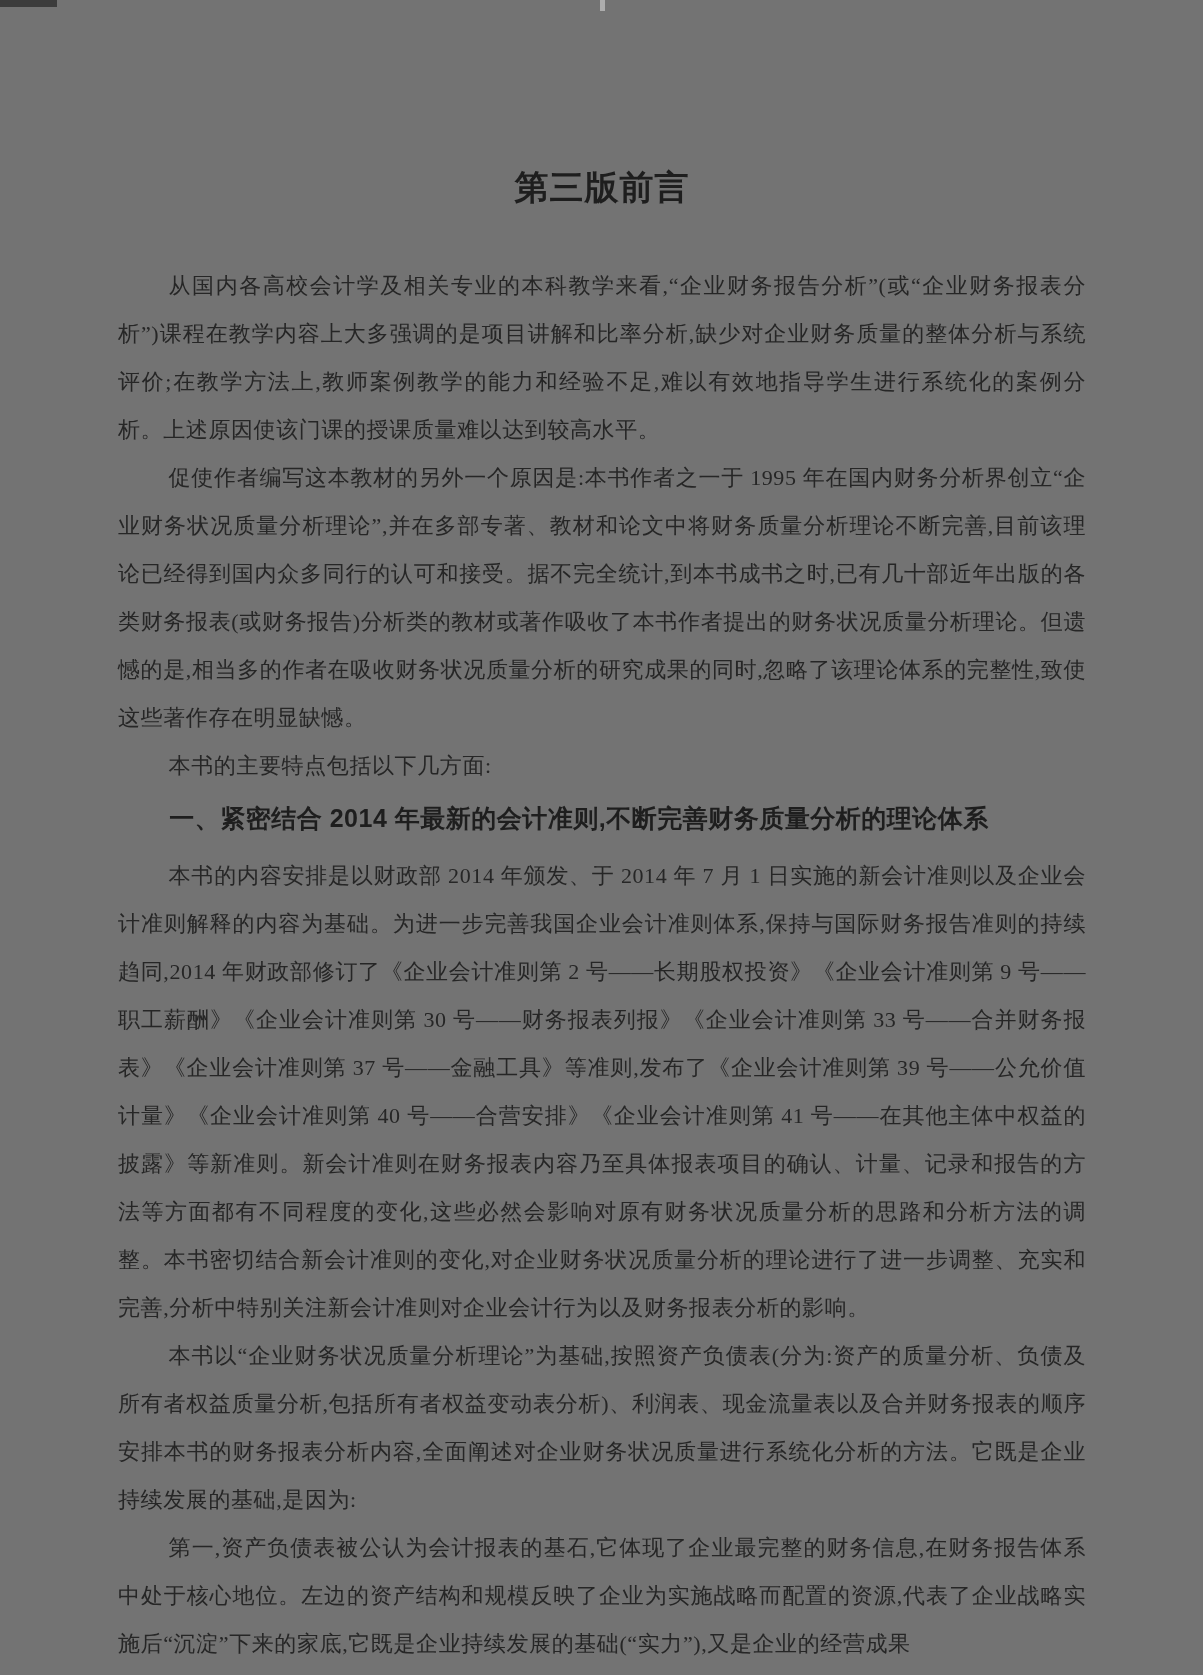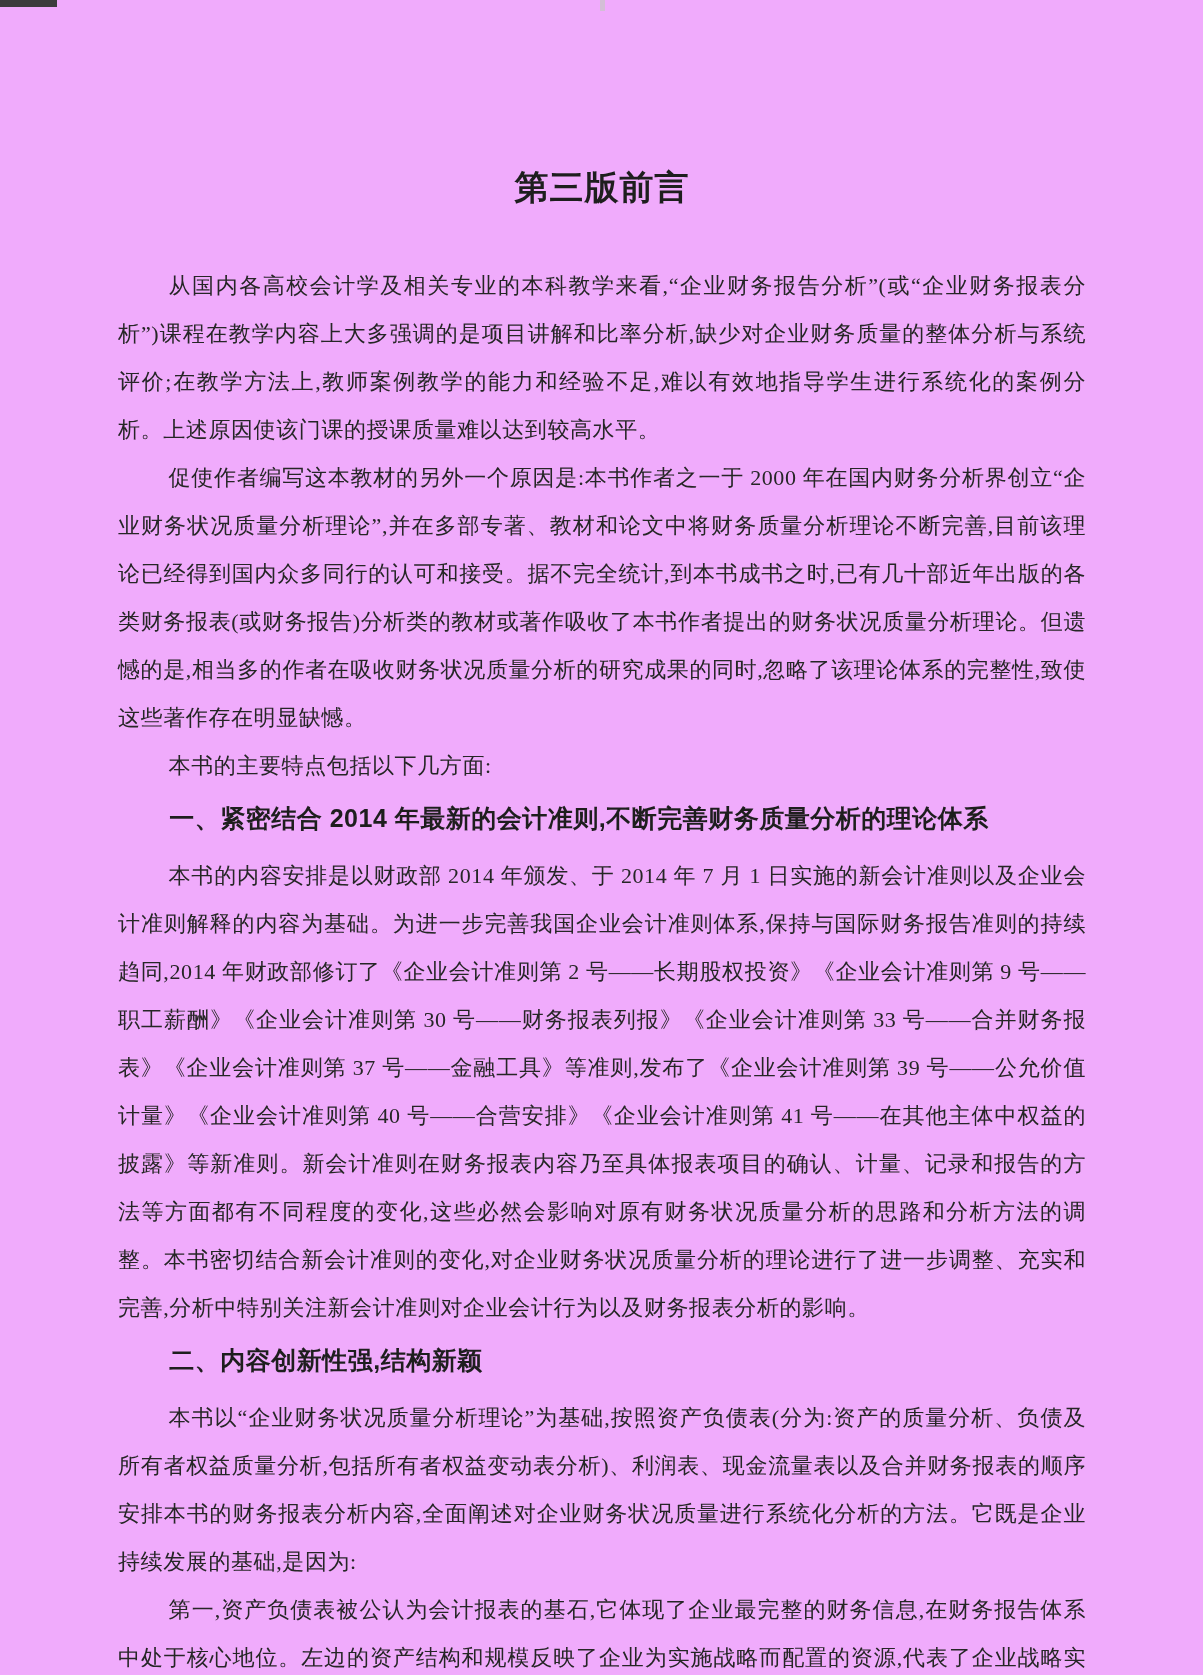--- a/index.html
+++ b/index.html
@@ -1,20 +1,20 @@
 <!DOCTYPE html>
 <html><head>
   <meta charset="utf-8">
   <style>
     html, body { margin: 0; padding: 0; background: #ffffff; }
     .page {
       position: relative;
       width: 1203px;
       height: 1675px;
-      background: #f0abfc;
+      background: #737373;
       overflow: hidden;
       font-family: "Liberation Serif", "DejaVu Serif", serif;
       color: #262626;
     }
     
     .scan-bar {
       position: absolute;
       top: 0; left: 0;
       width: 57px; height: 7px;
       background: #3c3c3c;
@@ -69,24 +69,23 @@
 
 <div class="page">
   <div class="scan-bar"></div>
   <div class="scan-speck"></div>
 
   <div class="doc">
     <h1 class="doc-title">第三版前言</h1>
 
     <div class="doc-body">
       <p class="body-p">从国内各高校会计学及相关专业的本科教学来看,“企业财务报告分析”(或“企业财务报表分析”)课程在教学内容上大多强调的是项目讲解和比率分析,缺少对企业财务质量的整体分析与系统评价;在教学方法上,教师案例教学的能力和经验不足,难以有效地指导学生进行系统化的案例分析。上述原因使该门课的授课质量难以达到较高水平。</p>
-      <p class="body-p">促使作者编写这本教材的另外一个原因是:本书作者之一于 2000 年在国内财务分析界创立“企业财务状况质量分析理论”,并在多部专著、教材和论文中将财务质量分析理论不断完善,目前该理论已经得到国内众多同行的认可和接受。据不完全统计,到本书成书之时,已有几十部近年出版的各类财务报表(或财务报告)分析类的教材或著作吸收了本书作者提出的财务状况质量分析理论。但遗憾的是,相当多的作者在吸收财务状况质量分析的研究成果的同时,忽略了该理论体系的完整性,致使这些著作存在明显缺憾。</p>
+      <p class="body-p">促使作者编写这本教材的另外一个原因是:本书作者之一于 1995 年在国内财务分析界创立“企业财务状况质量分析理论”,并在多部专著、教材和论文中将财务质量分析理论不断完善,目前该理论已经得到国内众多同行的认可和接受。据不完全统计,到本书成书之时,已有几十部近年出版的各类财务报表(或财务报告)分析类的教材或著作吸收了本书作者提出的财务状况质量分析理论。但遗憾的是,相当多的作者在吸收财务状况质量分析的研究成果的同时,忽略了该理论体系的完整性,致使这些著作存在明显缺憾。</p>
       <p class="body-p">本书的主要特点包括以下几方面:</p>
 
       <h2 class="section-heading">一、紧密结合 2014 年最新的会计准则,不断完善财务质量分析的理论体系</h2>
       <p class="body-p">本书的内容安排是以财政部 2014 年颁发、于 2014 年 7 月 1 日实施的新会计准则以及企业会计准则解释的内容为基础。为进一步完善我国企业会计准则体系,保持与国际财务报告准则的持续趋同,2014 年财政部修订了《企业会计准则第 2 号——长期股权投资》《企业会计准则第 9 号——职工薪酬》《企业会计准则第 30 号——财务报表列报》《企业会计准则第 33 号——合并财务报表》《企业会计准则第 37 号——金融工具》等准则,发布了《企业会计准则第 39 号——公允价值计量》《企业会计准则第 40 号——合营安排》《企业会计准则第 41 号——在其他主体中权益的披露》等新准则。新会计准则在财务报表内容乃至具体报表项目的确认、计量、记录和报告的方法等方面都有不同程度的变化,这些必然会影响对原有财务状况质量分析的思路和分析方法的调整。本书密切结合新会计准则的变化,对企业财务状况质量分析的理论进行了进一步调整、充实和完善,分析中特别关注新会计准则对企业会计行为以及财务报表分析的影响。</p>
 
-      <h2 class="section-heading">二、内容创新性强,结构新颖</h2>
       <p class="body-p">本书以“企业财务状况质量分析理论”为基础,按照资产负债表(分为:资产的质量分析、负债及所有者权益质量分析,包括所有者权益变动表分析)、利润表、现金流量表以及合并财务报表的顺序安排本书的财务报表分析内容,全面阐述对企业财务状况质量进行系统化分析的方法。它既是企业持续发展的基础,是因为:</p>
       <p class="body-p">第一,资产负债表被公认为会计报表的基石,它体现了企业最完整的财务信息,在财务报告体系中处于核心地位。左边的资产结构和规模反映了企业为实施战略而配置的资源,代表了企业战略实施后“沉淀”下来的家底,它既是企业持续发展的基础(“实力”),又是企业的经营成果</p>
     </div>
   </div>
 </div>
 
 </body></html>

